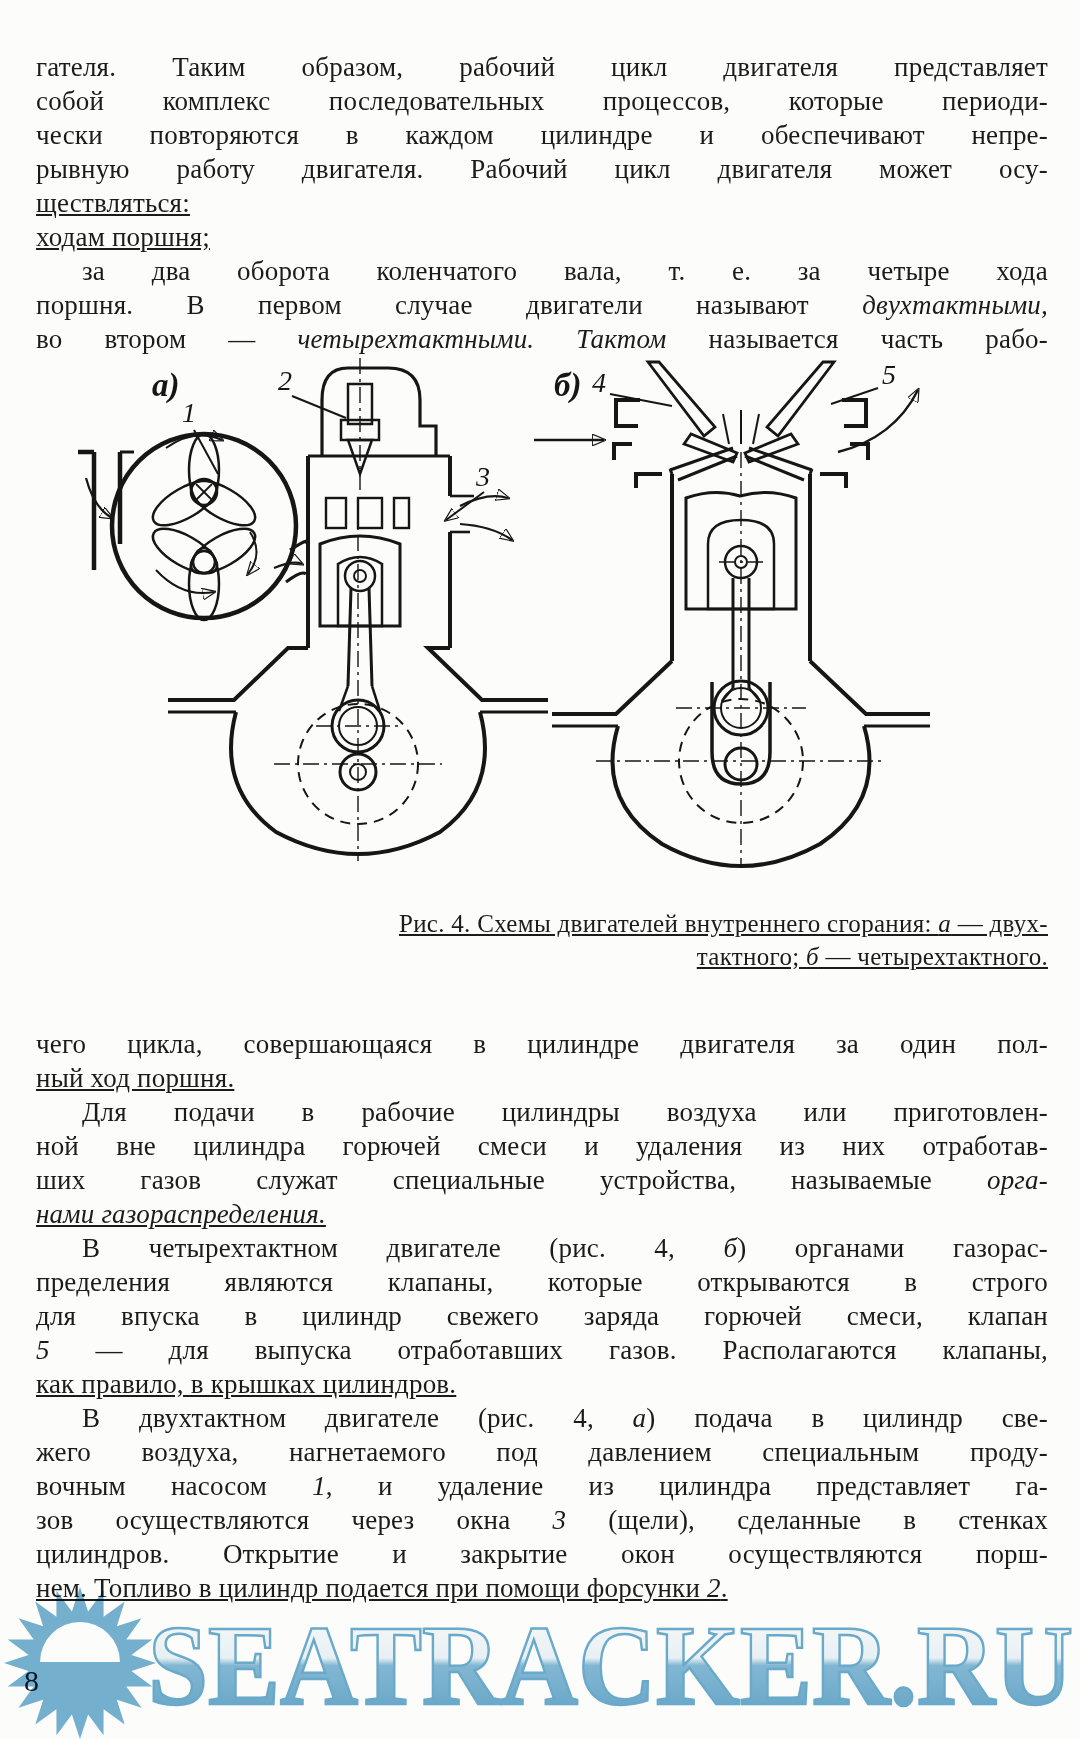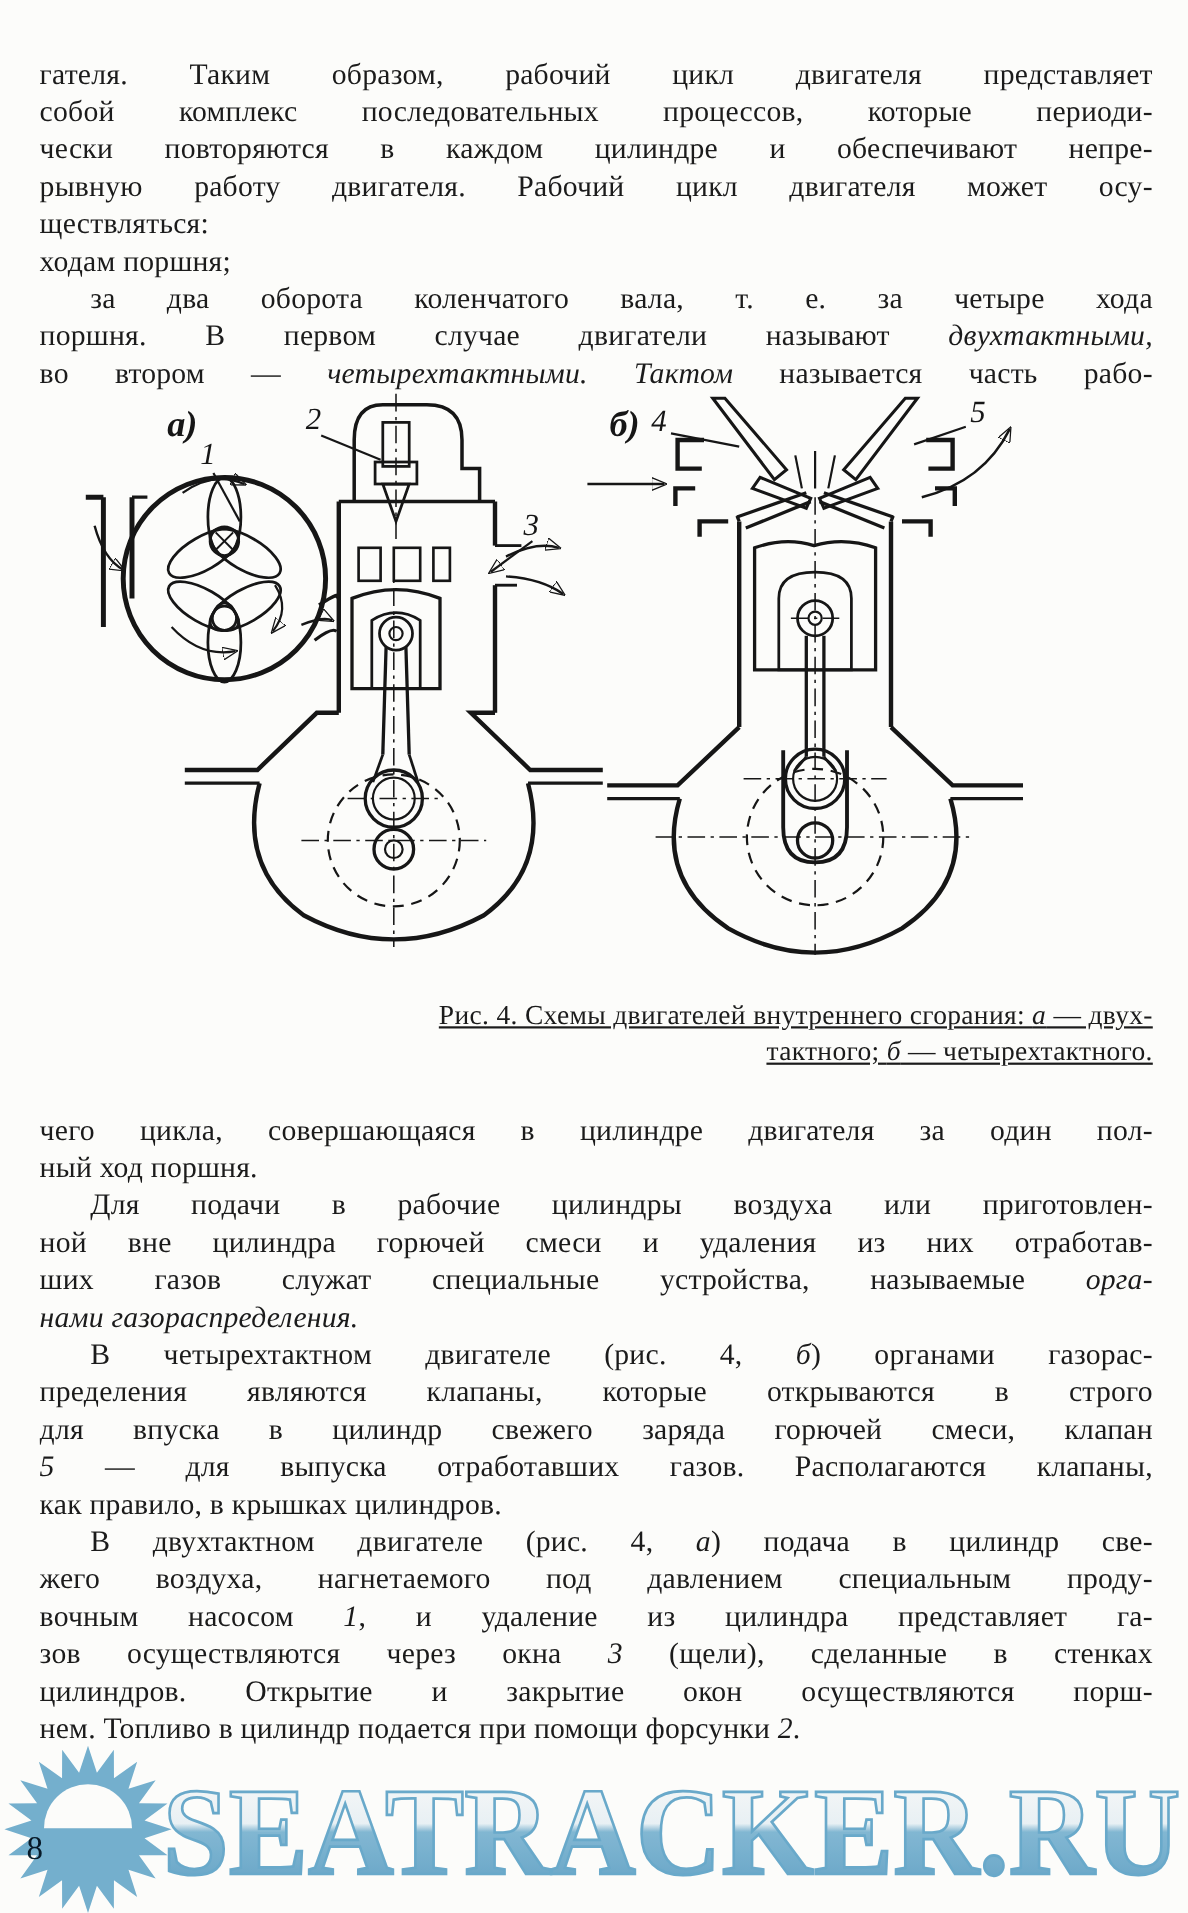--- a/index.html
+++ b/index.html
@@ -7,28 +7,28 @@
     width:1080px;height:1739px;position:relative;overflow:hidden;
     background:#fcfcfa;color:#1b1b1b;
     font-family:"Liberation Serif","DejaVu Serif",serif;
   }
   .content{position:absolute;left:36px;top:50px;width:1012px;}
   .line{
     font-size:27px;line-height:34px;height:34px;overflow:hidden;
     text-align:justify;text-align-last:justify;
     letter-spacing:0.2px;
   }
-  .line.last{text-align:left;text-align-last:left;}
+  .line.last{text-align:left;text-align-last:left;text-decoration:underline;}
   .line.ind{padding-left:46px;}
   .line i{font-style:italic;text-align:right;}
   .figure-wrap{width:1012px;height:545px;position:relative;}
   .caption{margin-top:6px;}
   .cap-line{font-size:25px;line-height:33px;text-align:right;letter-spacing:0.3px;text-decoration:underline;}
   .cap-line i{font-style:italic;}
-  .body-bottom{margin-top:37px;}
+  .body-bottom{margin-top:54px;}
   .page-number{
     position:absolute;left:24px;top:1664px;font-size:30px;color:#0f2430;z-index:3;
   }
   .watermark{
     position:absolute;left:0;top:1578px;width:1080px;height:161px;z-index:4;
     mix-blend-mode:multiply;opacity:0.93;pointer-events:none;
   }
   
   .fig  path, .fig line, .fig circle, .fig rect, .fig ellipse{stroke:#161616;fill:none;}
   .fig .cl{stroke-dasharray:16 5 3 5;stroke-width:1.4;}

